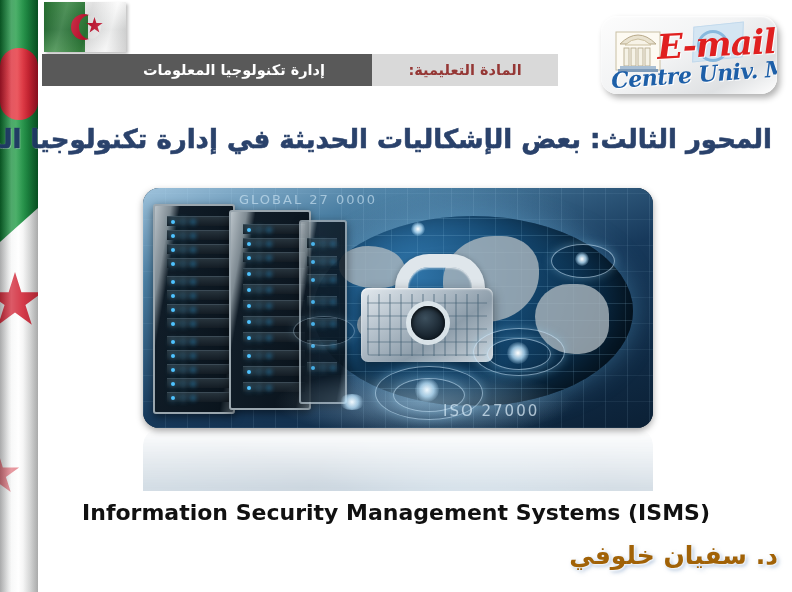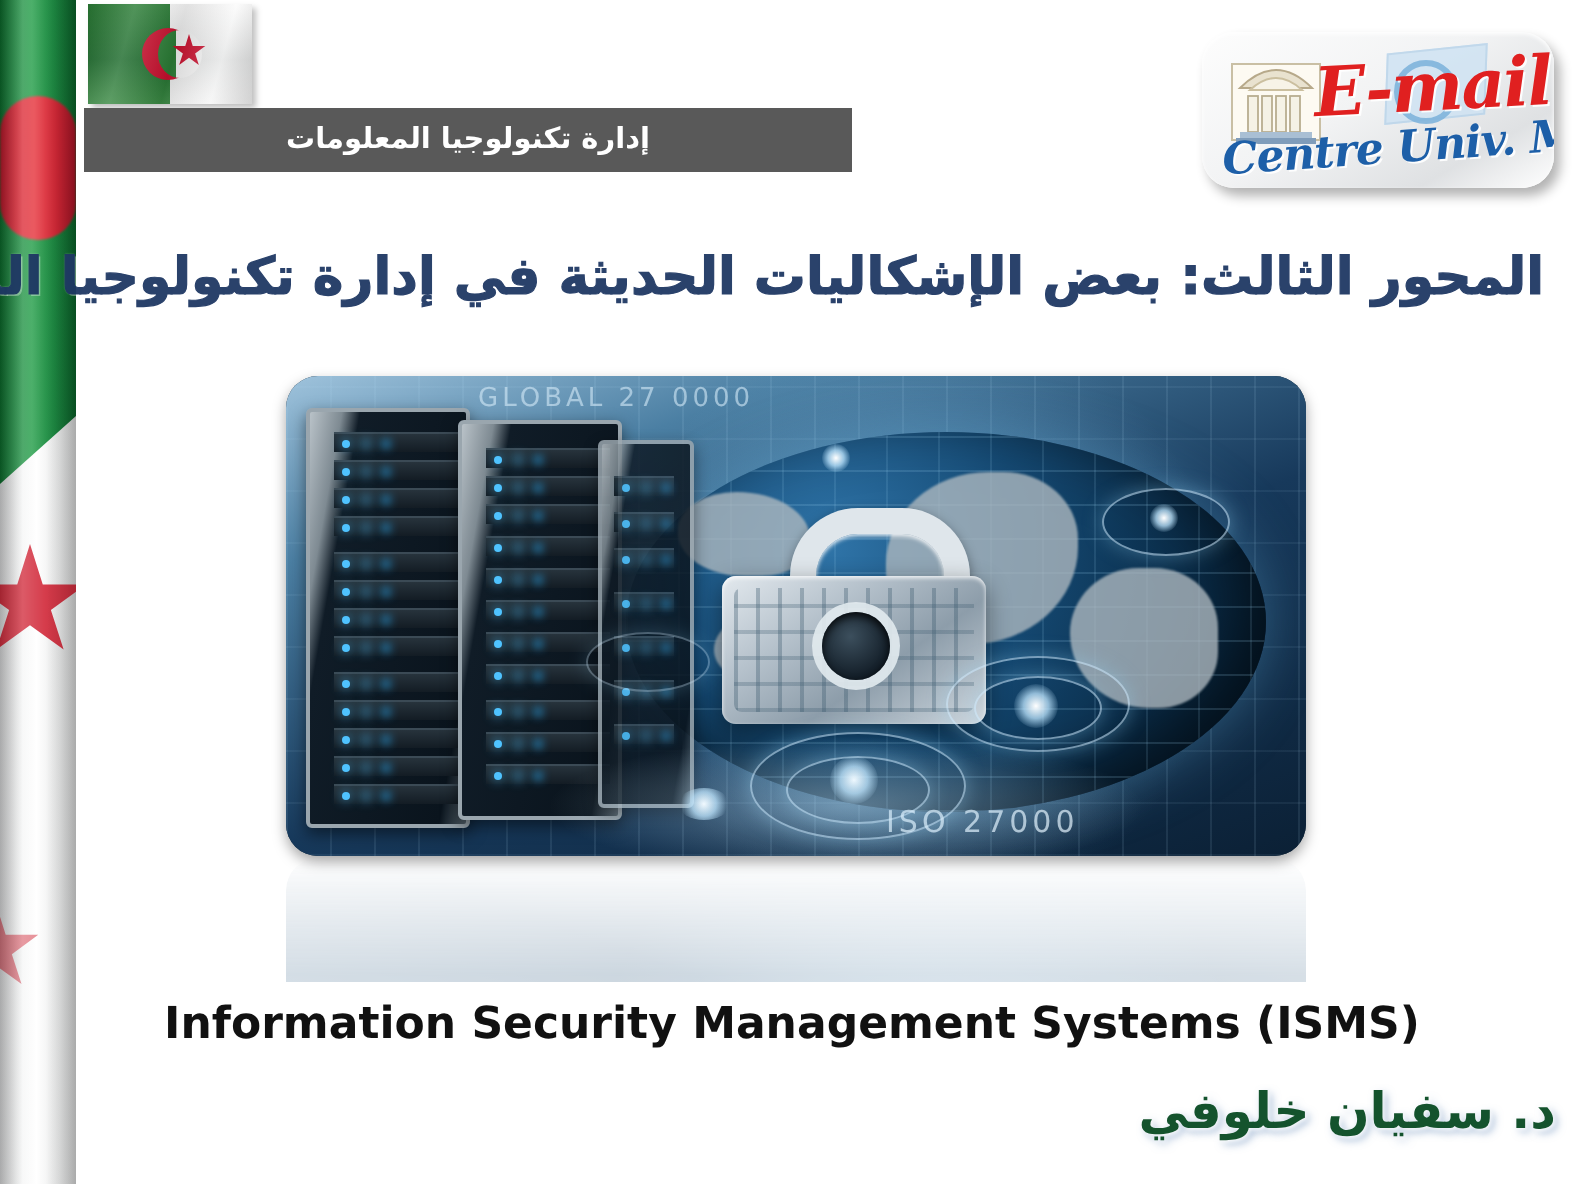--- a/index.html
+++ b/index.html
@@ -477,21 +477,21 @@
     font-family: "DejaVu Sans", "Liberation Sans", sans-serif;
   }
 
   
   .signature {
     position: absolute;
     right: 14px;
     top: 541px;
     font-size: 25px;
     font-weight: bold;
-    color: #14532d;
+    color: #a16207;
     font-family: "DejaVu Sans", "Liberation Sans", sans-serif;
     text-shadow: 1px 1px 2px rgba(255,255,255,.9),
                  2px 2px 4px rgba(90,130,180,.55);
     white-space: nowrap;
     letter-spacing: 1px;
   }
 </style>
 </head>
 <body>
 
@@ -509,20 +509,23 @@
   <div class="flag-icon">
     <div class="fi-green"></div>
     <div class="fi-white"></div>
     <div class="fi-crescent left-half"></div>
     <div class="fi-star"></div>
     <div class="fi-wave"></div>
   </div>
 
   <div class="band-dark">
     <span class="txt">إدارة تكنولوجيا المعلومات</span>
+  </div>
+  <div class="band-light">
+    <span class="txt">المادة التعليمية:</span>
   </div>
 
   <div class="logo">
     <svg class="bldg" viewBox="0 0 46 46">
       <rect x="1" y="6" width="44" height="38" fill="#fdfaf2" stroke="#c9bfa4" stroke-width="1"></rect>
       <path d="M5 18 Q23 0 41 18 Z" fill="#e9e2cf" stroke="#b7a98a" stroke-width="1"></path>
       <path d="M10 19 Q23 7 36 19 Z" fill="#f7f3e7" stroke="#cbbf9f" stroke-width="1"></path>
       <g fill="#f5f2e6" stroke="#b8ad90" stroke-width=".9">
         <rect x="9" y="22" width="5" height="18"></rect>
         <rect x="16" y="22" width="5" height="18"></rect>

